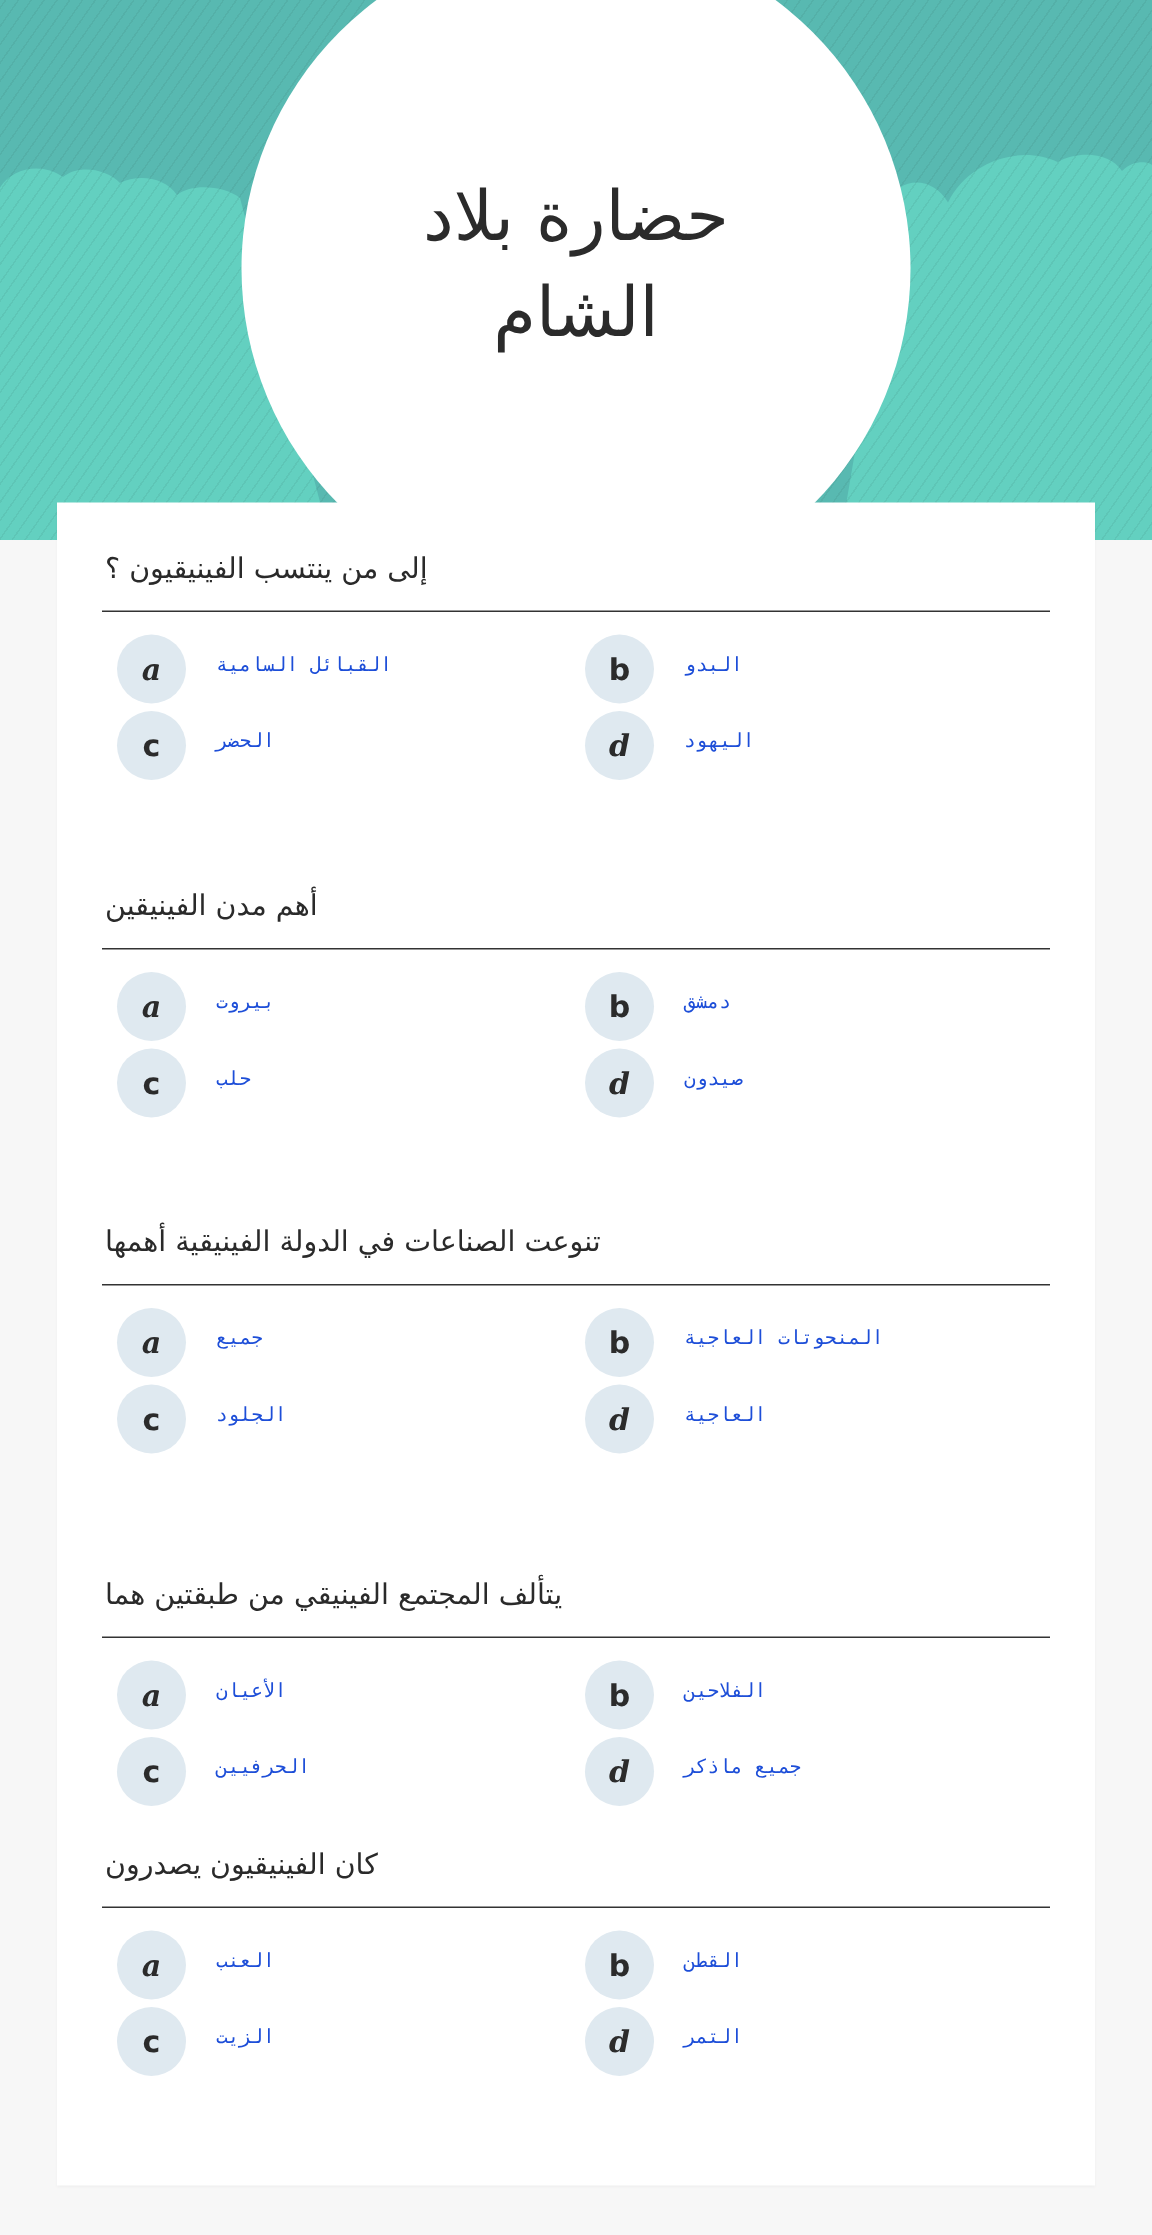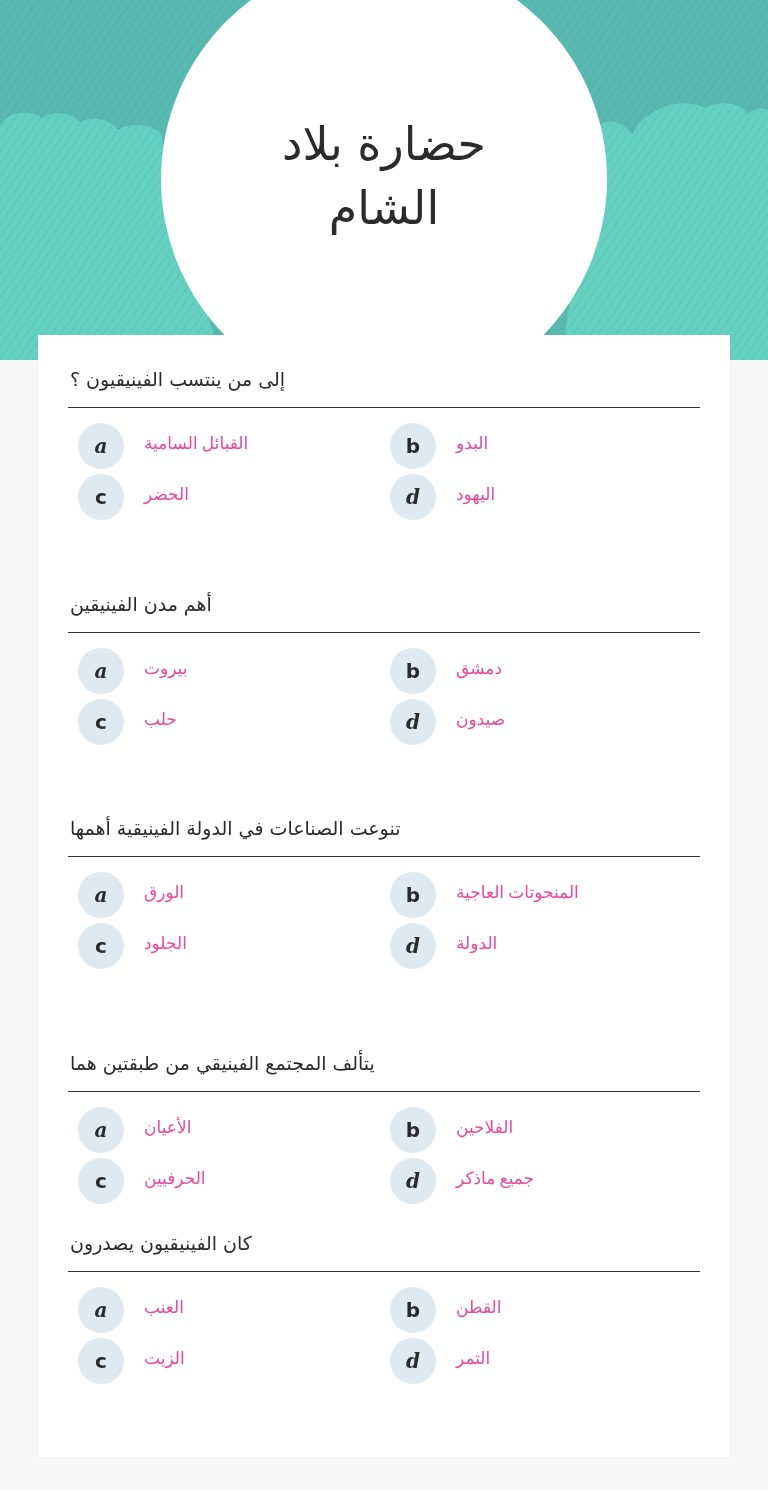--- a/index.html
+++ b/index.html
@@ -112,23 +112,23 @@
       font-family: "DejaVu Sans", sans-serif;
       font-weight: bold;
       font-size: 20px;
       color: #2b2b2b;
       flex: 0 0 46px;
     }
     .badge.italic { font-style: italic; font-family: "DejaVu Serif", serif; }
     .opt-text {
       margin-left: 20px;
       direction: rtl;
-      font-family: Liberation Serif, serif;
-      font-size: 17px;
-      color: #ec4899;
+      font-family: Liberation Mono, monospace;
+      font-size: 13px;
+      color: #1d4ed8;
       margin-top: -6px;
       white-space: nowrap;
     }
     .opt-a { left: 10px; top: 15px; }
     .opt-b { left: 322px; top: 15px; }
     .opt-c { left: 10px; top: 66px; }
     .opt-d { left: 322px; top: 66px; }
   </style>
 </head>
 <body>
@@ -208,33 +208,33 @@
   </div>
 
   <div class="question" style="top: 469px;">
     <div class="q-text">
         <span>تنوعت الصناعات في الدولة الفينيقية أهمها</span>
       </div>
     <div class="q-rule"></div>
     <div class="options">
       <div class="option opt-a">
         <span class="badge italic">a</span>
-        <span class="opt-text">الورق</span>
+        <span class="opt-text">جميع</span>
       </div>
       <div class="option opt-b">
         <span class="badge">b</span>
         <span class="opt-text">المنحوتات العاجية</span>
       </div>
       <div class="option opt-c">
         <span class="badge">c</span>
         <span class="opt-text">الجلود</span>
       </div>
       <div class="option opt-d">
         <span class="badge italic">d</span>
-        <span class="opt-text">الدولة</span>
+        <span class="opt-text">العاجية</span>
       </div>
     </div>
   </div>
 
   <div class="question" style="top: 704px;">
     <div class="q-text">
         <span>يتألف المجتمع الفينيقي من طبقتين هما</span>
       </div>
     <div class="q-rule"></div>
     <div class="options">

